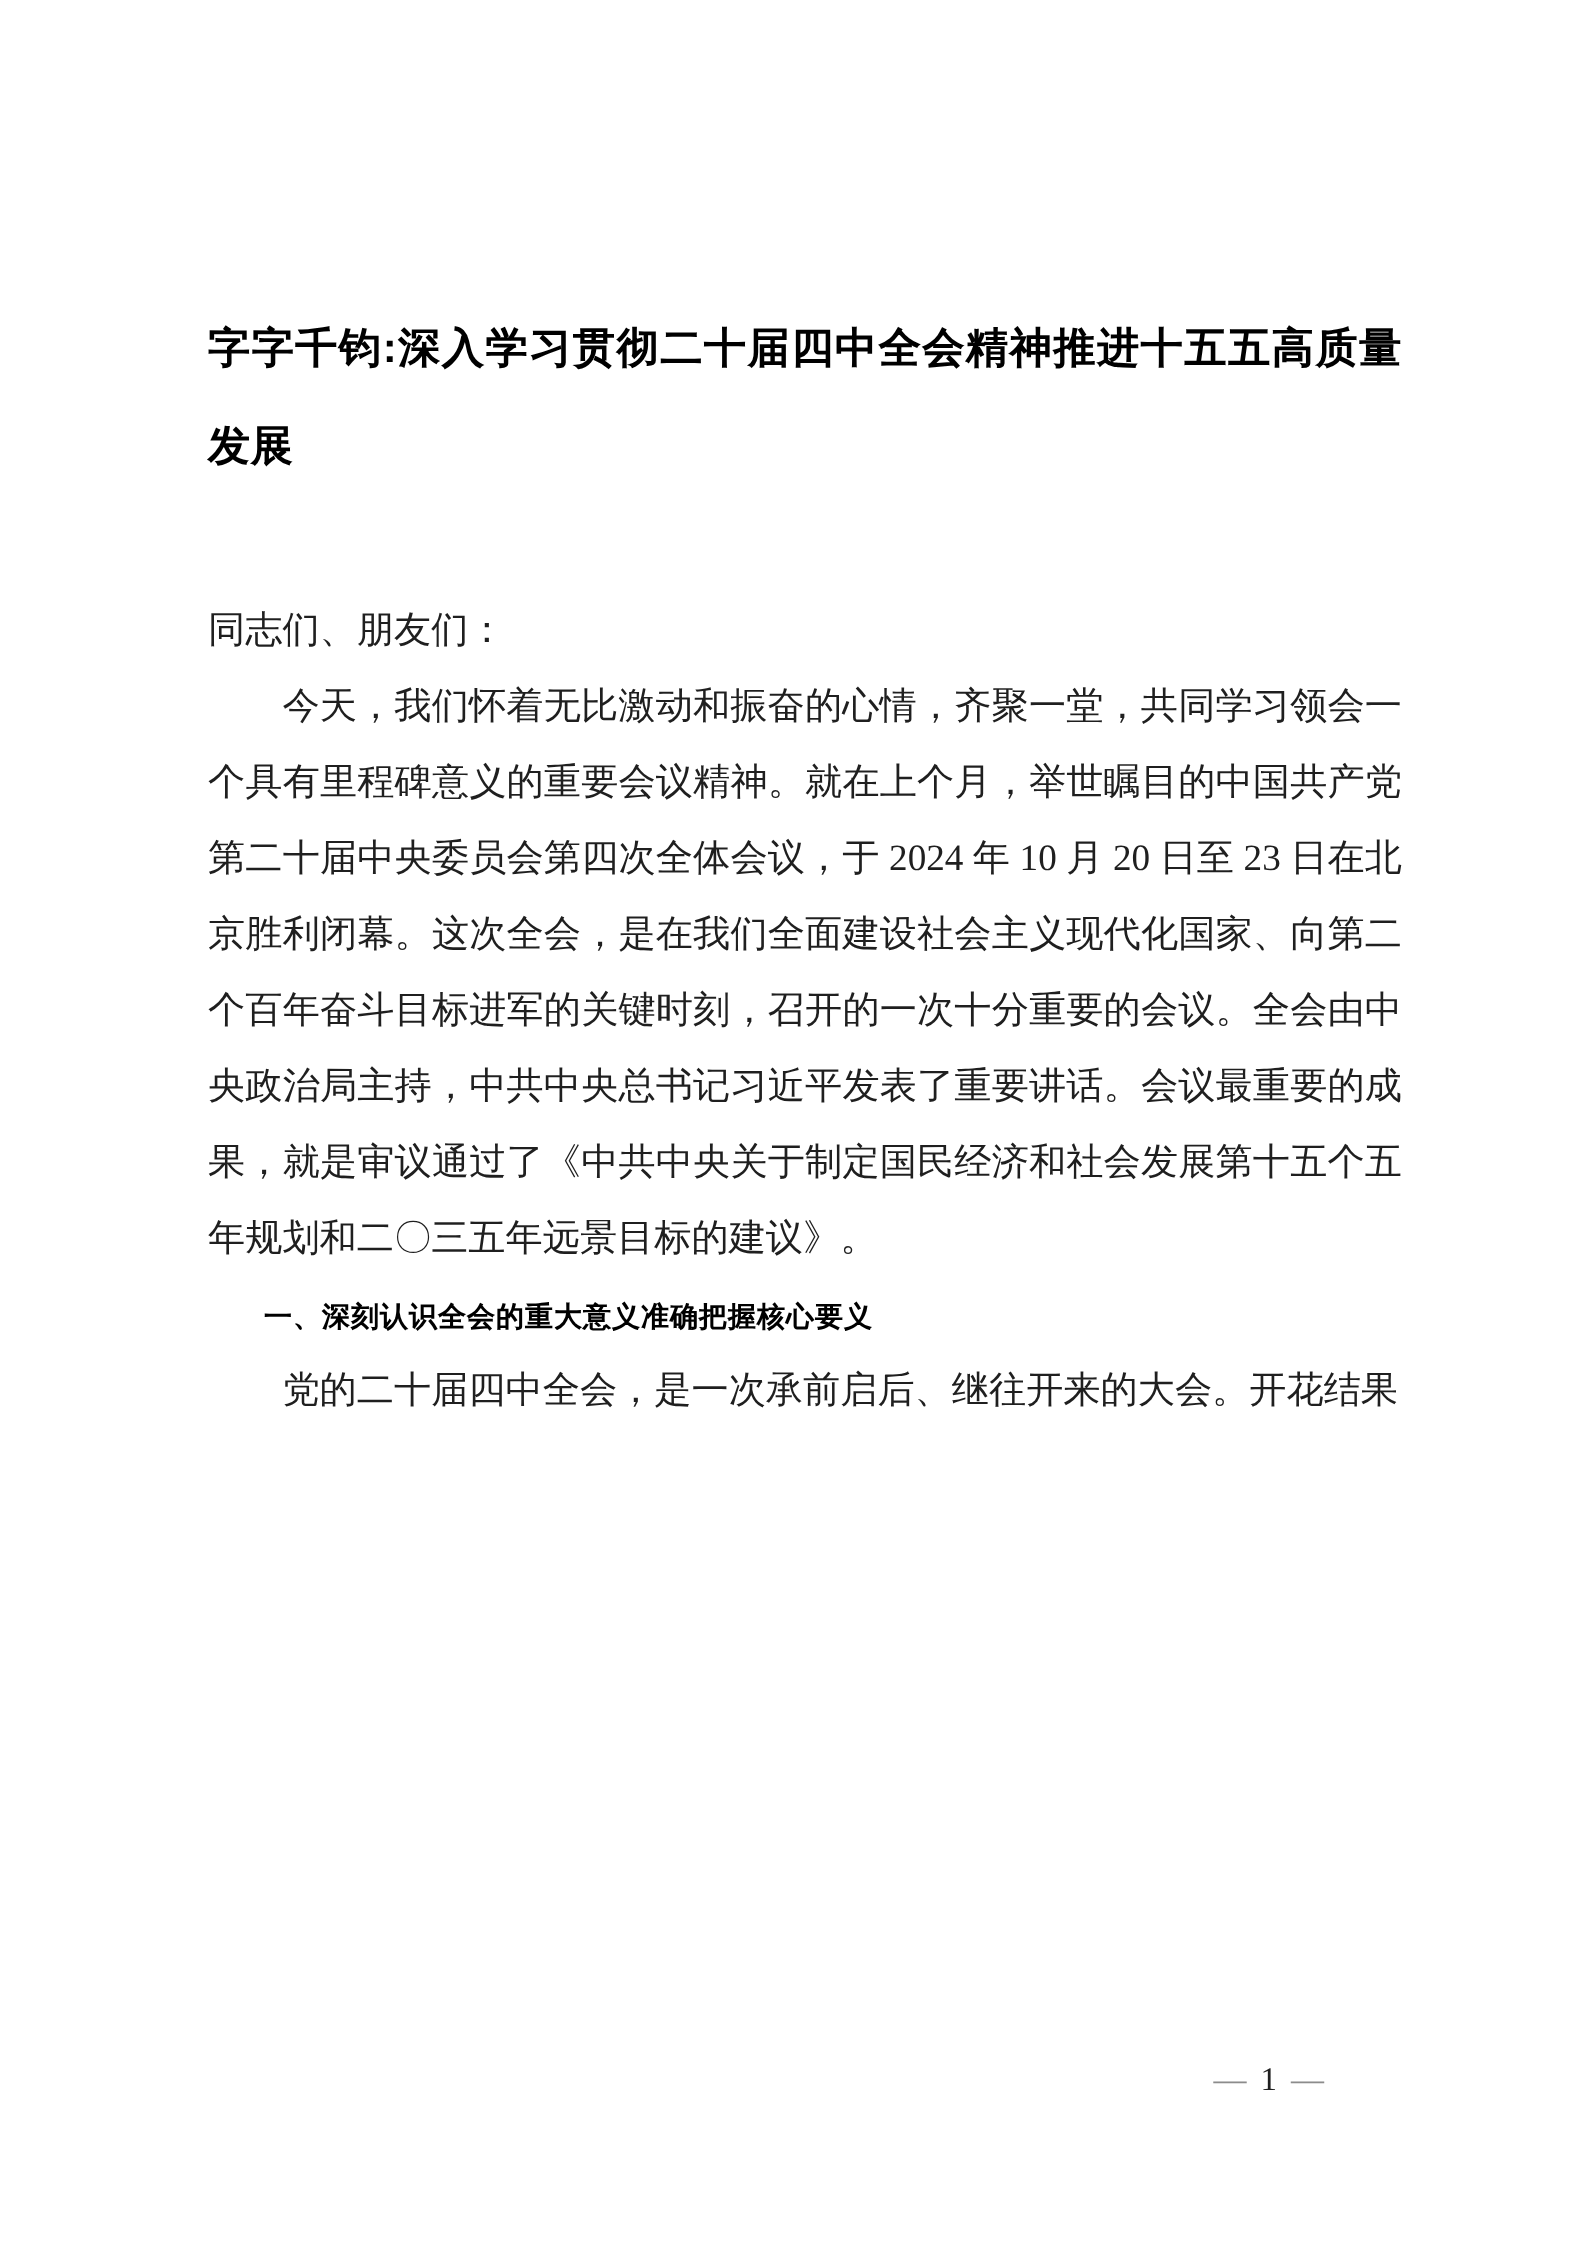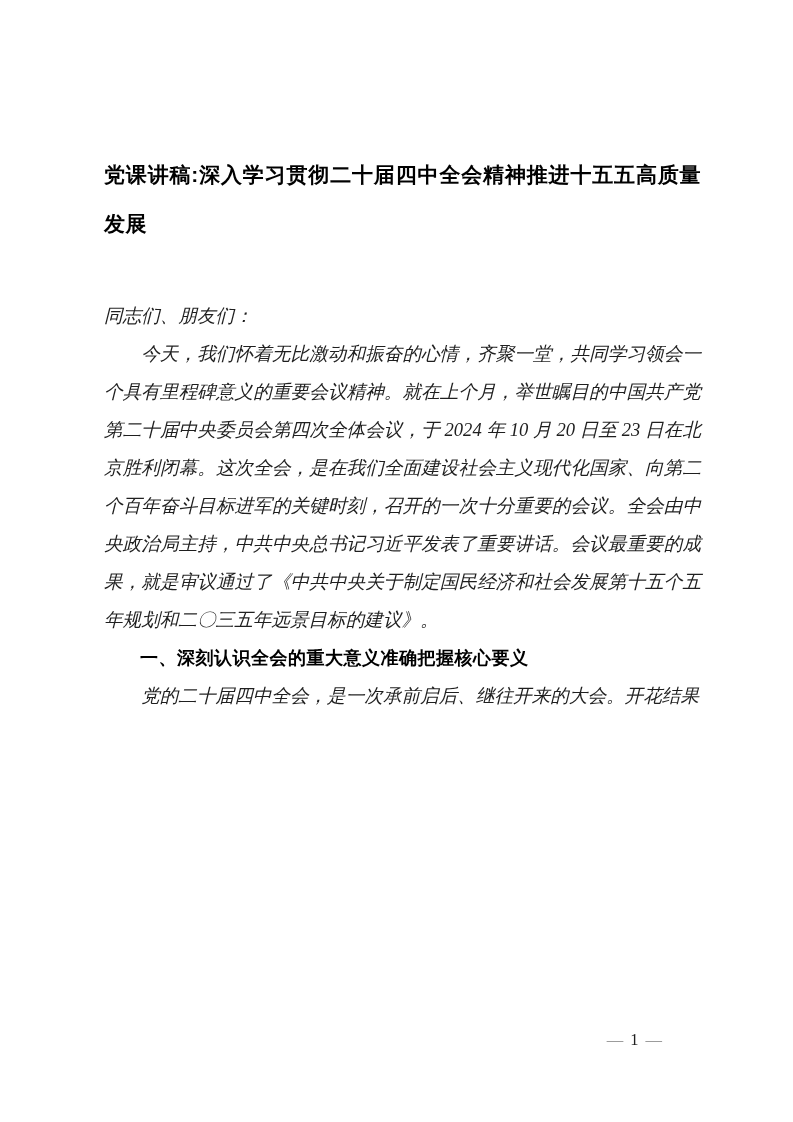--- a/index.html
+++ b/index.html
@@ -33,32 +33,31 @@
   }
   .body-text {
     font-size: 18.6px;
     line-height: 38px;
     color: #1f1f1f;
     text-align: justify;
   }
   .body-text p {
     margin: 0;
     padding: 0;
-    font-style: italic;
   }
   p.indented {
     text-indent: 2em;
   }
   p.salutation {
     text-indent: 0;
   }
   h2.section-heading {
     font-family: "Liberation Sans", sans-serif;
     font-weight: 700;
-    font-size: 18px;
+    font-size: 14px;
     line-height: 38px;
     color: #000000;
     margin: 0;
     text-indent: 2em;
     letter-spacing: 0.5px;
   }
   .page-footer {
     position: absolute;
     top: 1030px;
     right: 124px;
@@ -74,21 +73,21 @@
   .page-footer .num {
     color: #1f1f1f;
   }
 </style>
 </head>
 <body>
 
 <div class="page">
   <div class="content">
 
-    <h1 class="doc-title">党课讲稿:深入学习贯彻二十届四中全会精神推进十五五高质量发展</h1>
+    <h1 class="doc-title">字字千钧:深入学习贯彻二十届四中全会精神推进十五五高质量发展</h1>
 
     <div class="body-text">
       <p class="salutation">同志们、朋友们：</p>
 
 
       <p class="indented">今天，我们怀着无比激动和振奋的心情，齐聚一堂，共同学习领会一个具有里程碑意义的重要会议精神。就在上个月，举世瞩目的中国共产党第二十届中央委员会第四次全体会议，于 2024 年 10 月 20 日至 23 日在北京胜利闭幕。这次全会，是在我们全面建设社会主义现代化国家、向第二个百年奋斗目标进军的关键时刻，召开的一次十分重要的会议。全会由中央政治局主持，中共中央总书记习近平发表了重要讲话。会议最重要的成果，就是审议通过了《中共中央关于制定国民经济和社会发展第十五个五年规划和二〇三五年远景目标的建议》。</p>
 
 
       <h2 class="section-heading">一、深刻认识全会的重大意义准确把握核心要义</h2>
 

